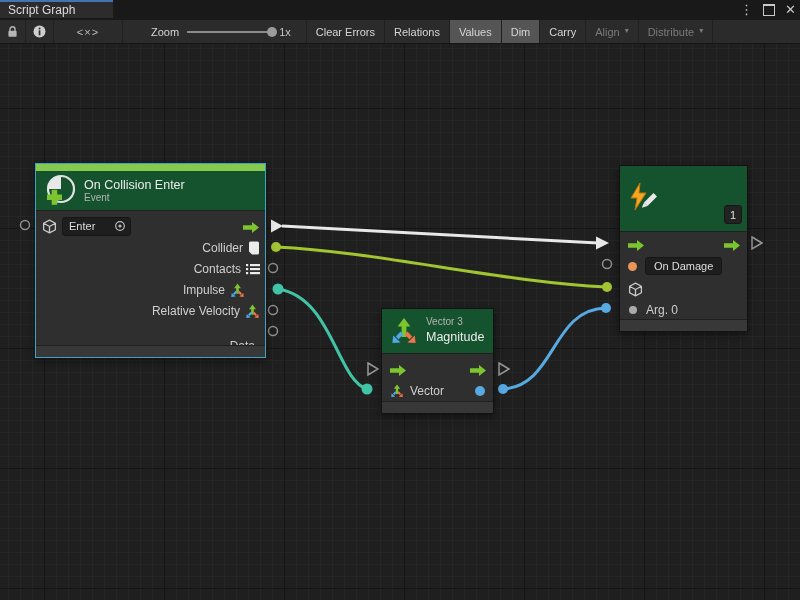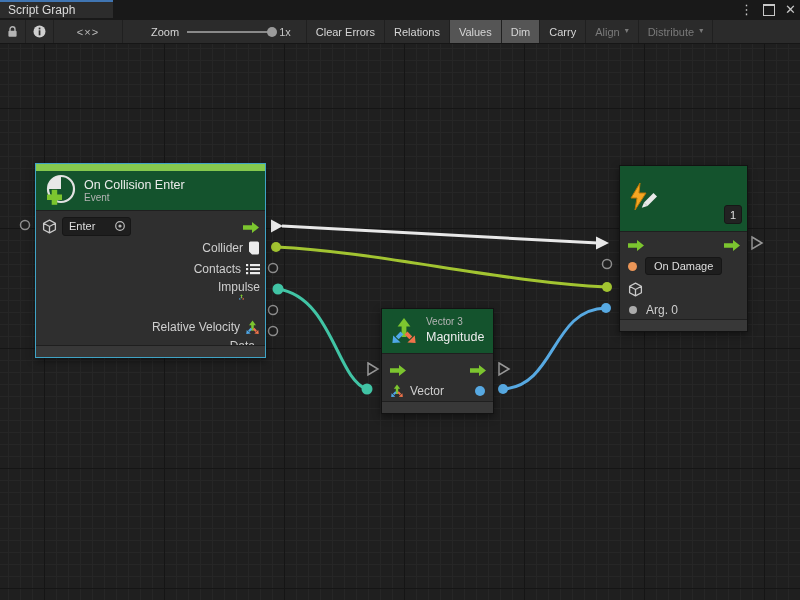--- a/index.html
+++ b/index.html
@@ -219,33 +219,33 @@
     <svg width="14" height="12" viewBox="0 0 14 12" style="margin-left:5px;">
       <rect x="0" y="1" width="2.2" height="2.2" fill="#ececec"></rect>
         <rect x="4" y="1" width="10" height="2.2" fill="#ececec"></rect>
       <rect x="0" y="5" width="2.2" height="2.2" fill="#ececec"></rect>
         <rect x="4" y="5" width="10" height="2.2" fill="#ececec"></rect>
       <rect x="0" y="9" width="2.2" height="2.2" fill="#ececec"></rect>
         <rect x="4" y="9" width="10" height="2.2" fill="#ececec"></rect>
     </svg>
   </div>
 
-  <div class="row" style="right:5px;top:116px;height:20px;flex-direction:column;">
+  <div class="row" style="right:20px;top:116px;height:20px;">
     <span class="plabel">Impulse</span>
     <svg width="15" height="15" viewBox="0 0 14 14" style="margin-left:5px;">
       <path d="M7 10 L7 4" stroke="#7cc52f" stroke-width="2.4"></path>
         <polygon points="3.8,4.8 7,0.5 10.2,4.8" fill="#7cc52f"></polygon>
       <path d="M6 8 L3.6 10.4" stroke="#4fa8e8" stroke-width="2"></path>
         <polygon points="1.2,13 1.6,9.3 5.3,12.7" fill="#4fa8e8"></polygon>
       <path d="M8 8 L10.4 10.4" stroke="#f0734a" stroke-width="2"></path>
         <polygon points="12.8,13 12.4,9.3 8.7,12.7" fill="#f0734a"></polygon>
     </svg>
   </div>
 
-  <div class="row" style="right:5px;top:153px;height:20px;">
+  <div class="row" style="right:5px;top:137px;height:20px;">
     <span class="plabel">Relative Velocity</span>
     <svg width="15" height="15" viewBox="0 0 14 14" style="margin-left:5px;">
       <path d="M7 10 L7 4" stroke="#7cc52f" stroke-width="2.4"></path>
         <polygon points="3.8,4.8 7,0.5 10.2,4.8" fill="#7cc52f"></polygon>
       <path d="M6 8 L3.6 10.4" stroke="#4fa8e8" stroke-width="2"></path>
         <polygon points="1.2,13 1.6,9.3 5.3,12.7" fill="#4fa8e8"></polygon>
       <path d="M8 8 L10.4 10.4" stroke="#f0734a" stroke-width="2"></path>
         <polygon points="12.8,13 12.4,9.3 8.7,12.7" fill="#f0734a"></polygon>
     </svg>
   </div>

